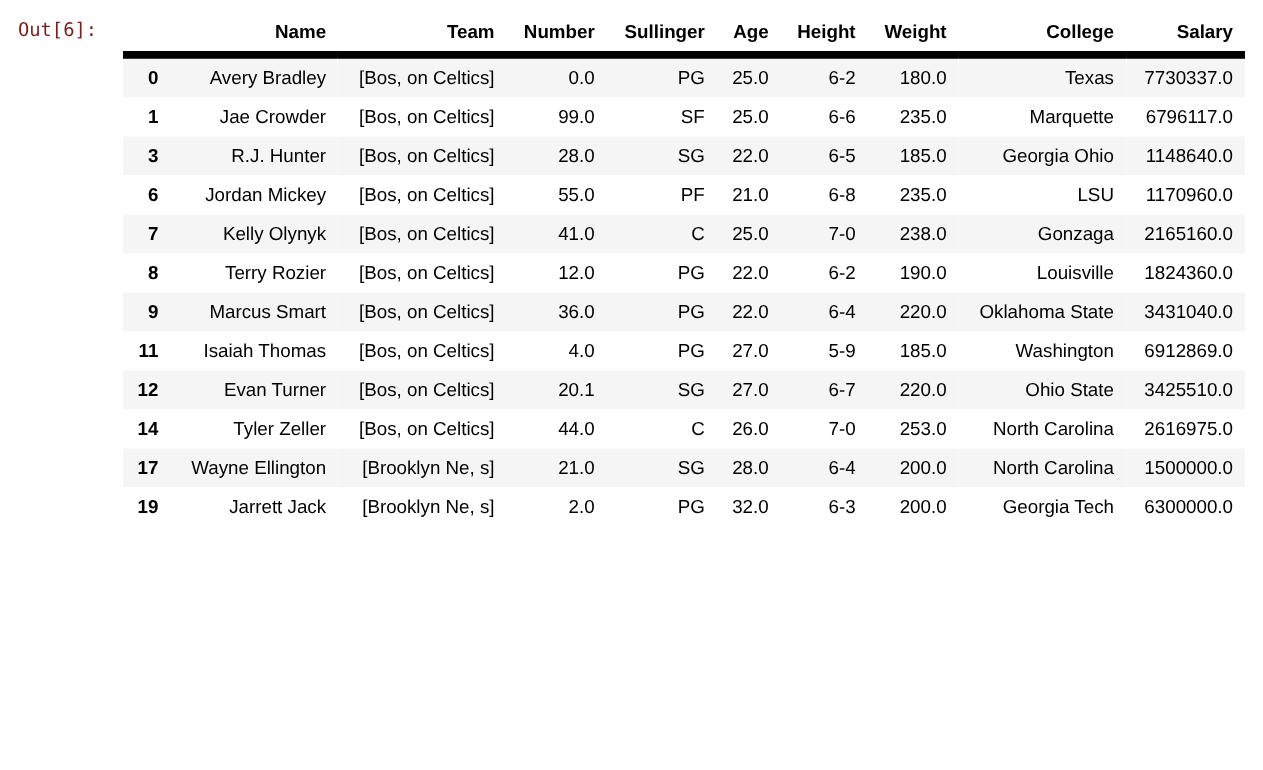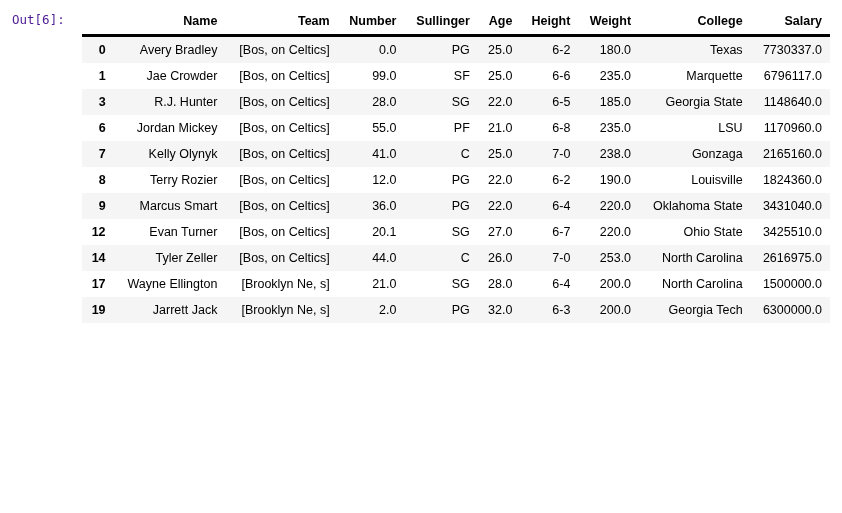--- a/index.html
+++ b/index.html
@@ -10,41 +10,41 @@
     color: #000;
     background: #fff;
     width: 842px;
     box-sizing: border-box;
   }
   .output-area {
     display: flex;
     align-items: flex-start;
   }
   .prompt {
-    color: #4c1d95;
+    color: #7f1d1d;
     font-family: "Menlo", "Consolas", monospace;
     font-size: 12.5px;
     width: 70px;
     text-align: left;
     padding-top: 4px;
     flex-shrink: 0;
   }
   .table-wrap {
     flex: 1;
   }
   table {
     border-collapse: collapse;
     width: 100%;
     font-size: 12.5px;
   }
   thead th {
     font-weight: bold;
     text-align: right;
     padding: 6px 8px;
-    border-bottom: 3px solid #000000;
+    border-bottom: 5px solid #000000;
   }
   tbody th {
     font-weight: bold;
     text-align: right;
     padding: 6px 8px;
   }
   tbody td {
     text-align: right;
     padding: 6px 8px;
   }
@@ -110,21 +110,21 @@
           </tr>
           <tr>
             <th>3</th>
             <td>R.J. Hunter</td>
             <td>[Bos, on Celtics]</td>
             <td>28.0</td>
             <td>SG</td>
             <td>22.0</td>
             <td>6-5</td>
             <td>185.0</td>
-            <td>Georgia State</td>
+            <td>Georgia Ohio</td>
             <td>1148640.0</td>
           </tr>
           <tr>
             <th>6</th>
             <td>Jordan Mickey</td>
             <td>[Bos, on Celtics]</td>
             <td>55.0</td>
             <td>PF</td>
             <td>21.0</td>
             <td>6-8</td>
@@ -160,20 +160,32 @@
             <th>9</th>
             <td>Marcus Smart</td>
             <td>[Bos, on Celtics]</td>
             <td>36.0</td>
             <td>PG</td>
             <td>22.0</td>
             <td>6-4</td>
             <td>220.0</td>
             <td>Oklahoma State</td>
             <td>3431040.0</td>
+          </tr>
+          <tr>
+            <th>11</th>
+            <td>Isaiah Thomas</td>
+            <td>[Bos, on Celtics]</td>
+            <td>4.0</td>
+            <td>PG</td>
+            <td>27.0</td>
+            <td>5-9</td>
+            <td>185.0</td>
+            <td>Washington</td>
+            <td>6912869.0</td>
           </tr>
           <tr>
             <th>12</th>
             <td>Evan Turner</td>
             <td>[Bos, on Celtics]</td>
             <td>20.1</td>
             <td>SG</td>
             <td>27.0</td>
             <td>6-7</td>
             <td>220.0</td>

